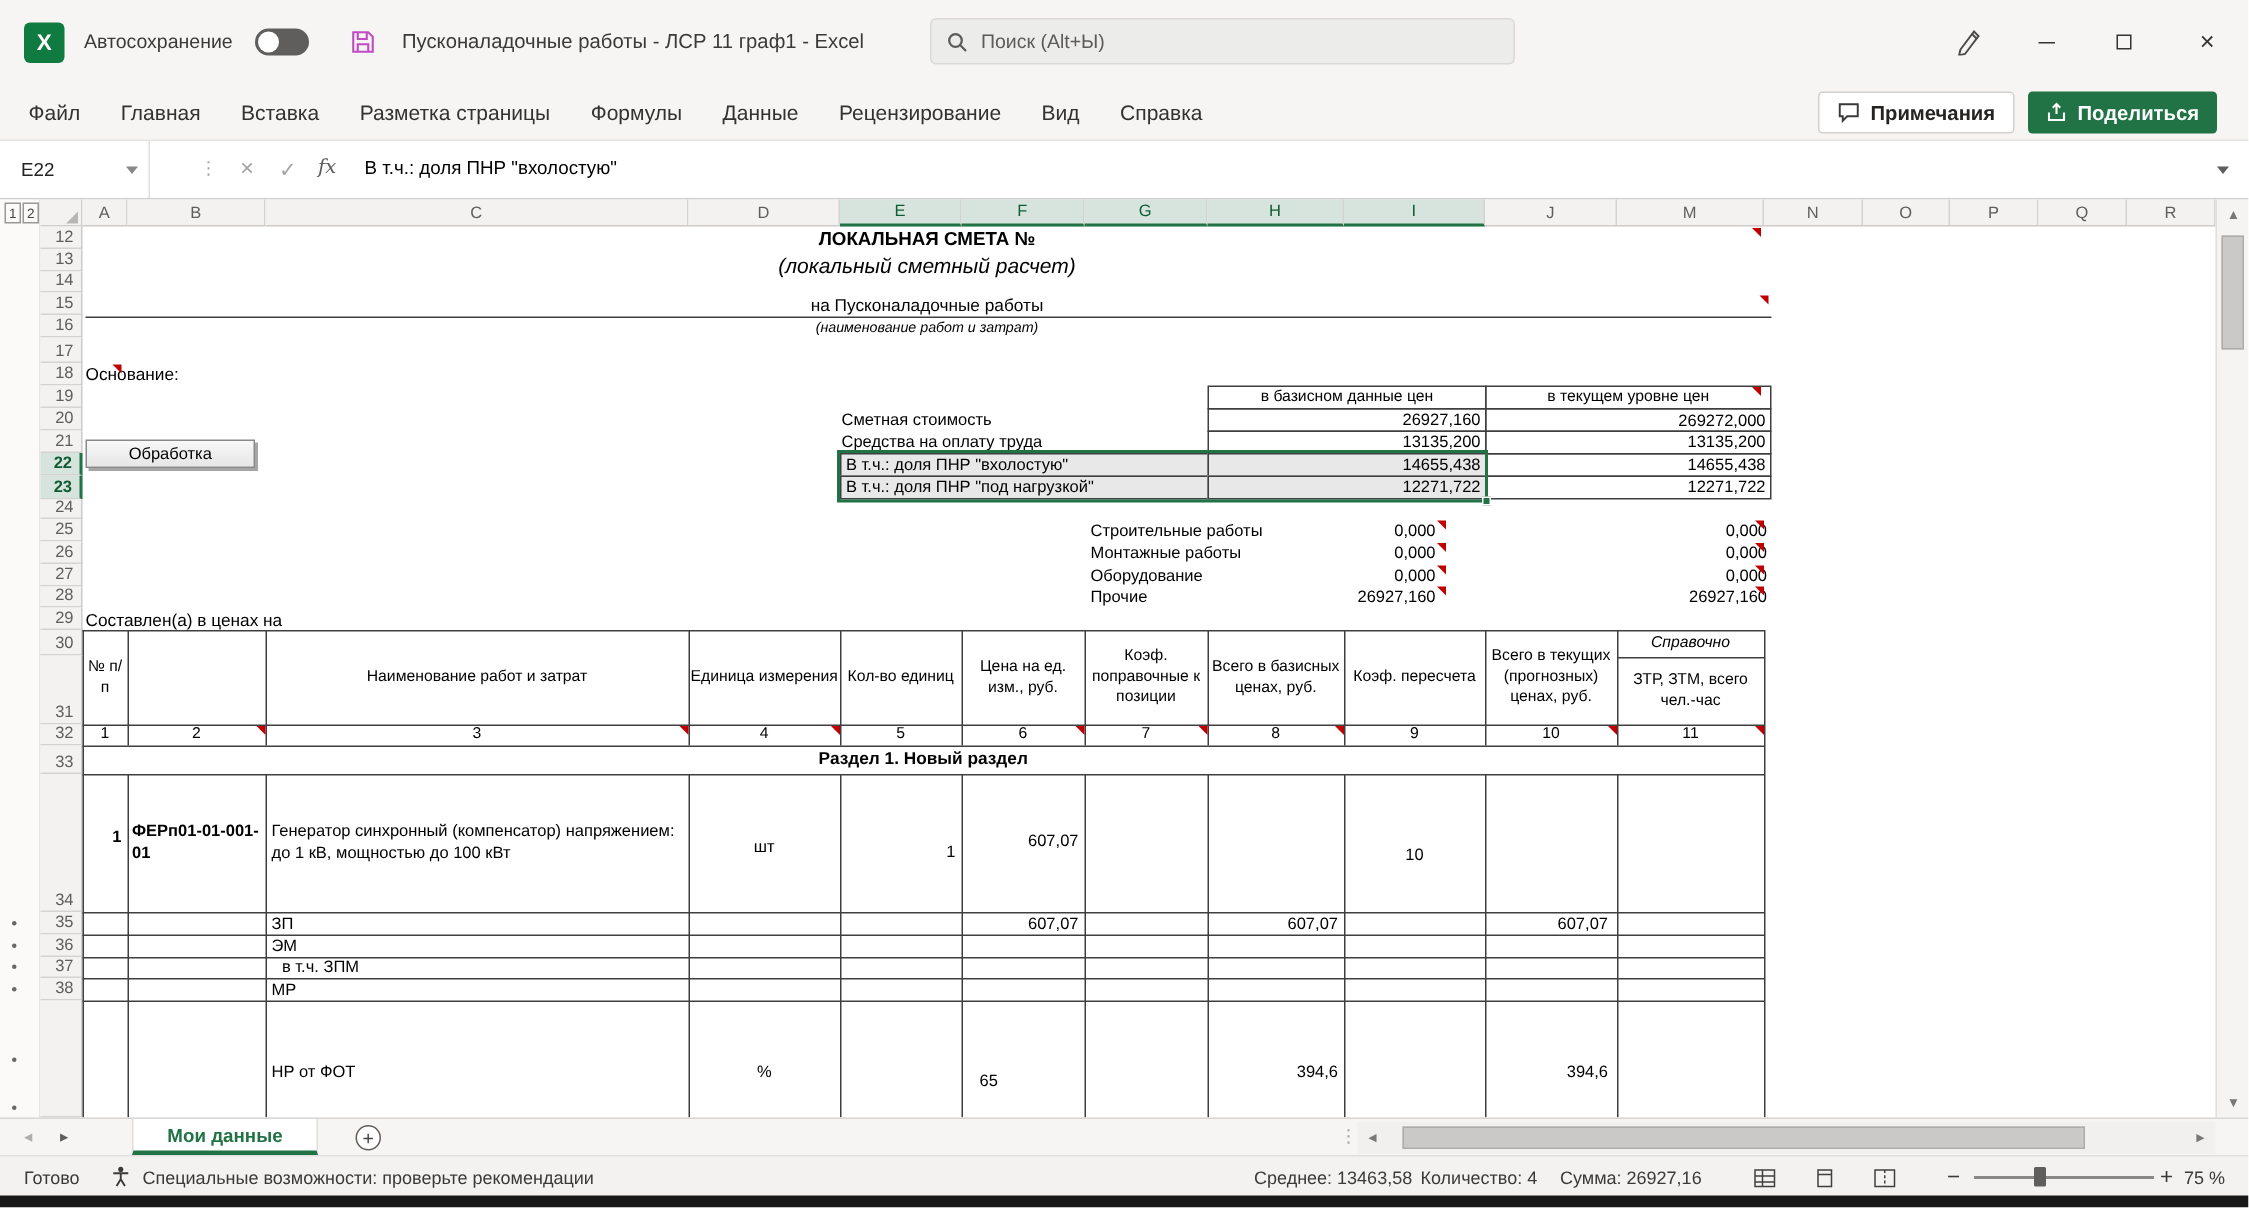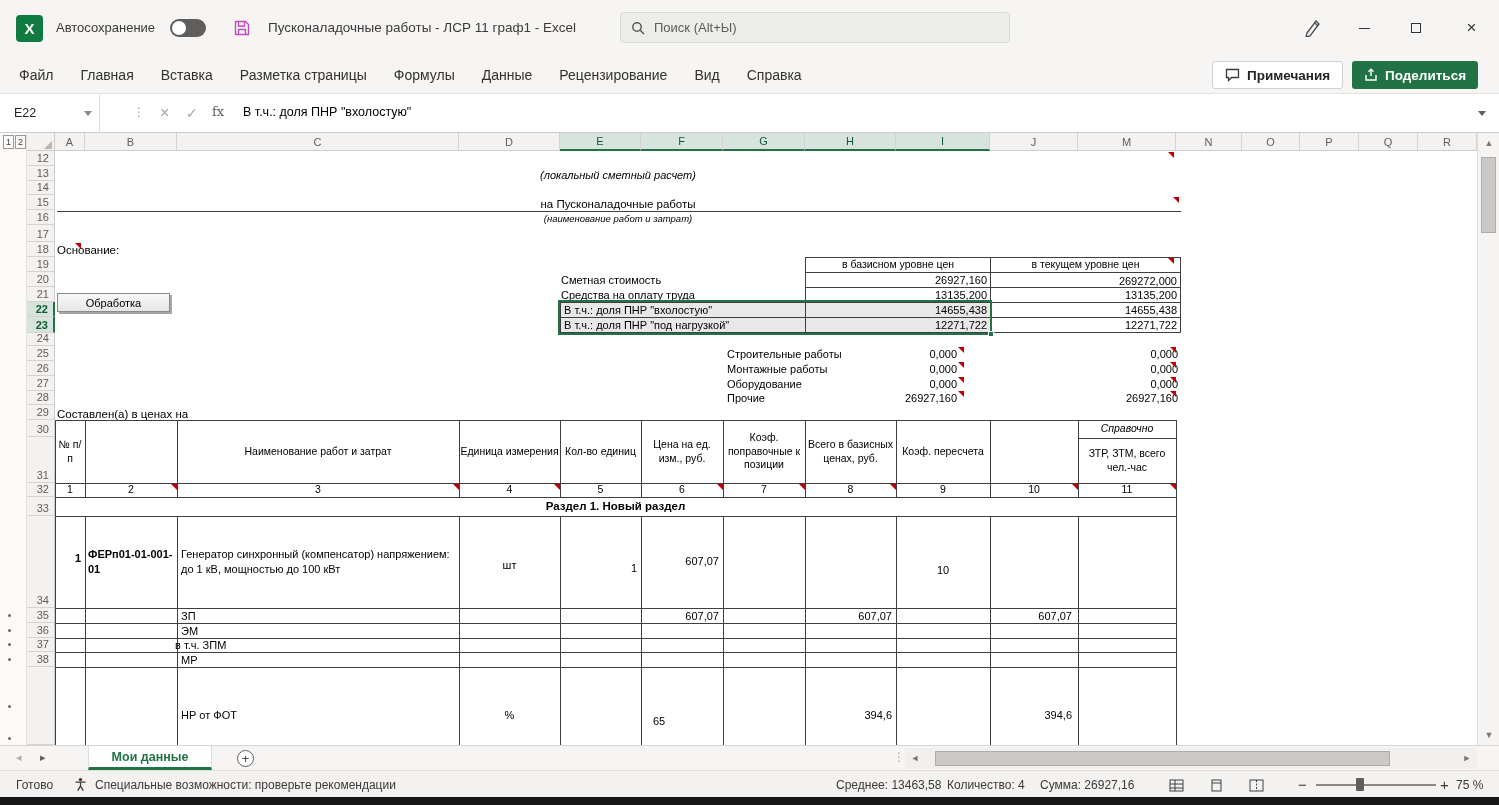--- a/index.html
+++ b/index.html
@@ -17,21 +17,21 @@
 .winbtn{width:48px;height:56px;display:flex;align-items:center;justify-content:center;color:#333}
 .ribbon{background:#f6f5f3;border-bottom:1px solid #e5e3e1}
 .rtabs{display:flex;gap:27px;padding-left:19px;align-items:center;height:100%;font-size:14px;color:#33322f}
 .btnlike{height:28px;display:flex;align-items:center;gap:7px;padding:0 12px;font-size:13.5px;font-weight:bold;border-radius:3px}
 .combtn{border:1px solid #d3d1cf;background:#fff;color:#252423}
 .sharebtn{background:#217346;color:#fff}
 .fbar{background:#fff;border-bottom:1px solid #cfcdcb}
 .namebox{position:absolute;left:0;top:0;width:100px;height:100%;border-right:1px solid #e1dfdd;display:flex;align-items:center;padding-left:14px;font-size:12.5px;color:#242322}
 .tri-d{width:0;height:0;border-left:4px solid transparent;border-right:4px solid transparent;border-top:5px solid #8a8886}
 .fbtn{position:absolute;color:#a6a4a2;font-size:14px}
-.fx{position:absolute;font-family:"DejaVu Serif",serif;color:#5f5d5b;font-size:13px}
+.fx{position:absolute;font-family:"DejaVu Serif",serif;font-style:italic;color:#5f5d5b;font-size:13px}
 .ftext{position:absolute;font-size:12.5px;color:#000;white-space:nowrap}
 
 .colh{position:absolute;top:133px;height:18px;background:#f3f2f1;border-right:1px solid #d5d3d1;border-bottom:1px solid #cfcdcb;display:flex;align-items:center;justify-content:center;font-size:11px;color:#605e5c}
 .colh.sel{background:#d7e4dd;border-bottom:2px solid #217346;color:#0e5c33}
 .rowh{position:absolute;left:27px;width:28px;background:#f3f2f1;border-right:1px solid #cfcdcb;border-bottom:1px solid #d5d3d1;display:flex;align-items:flex-end;justify-content:flex-end;padding:0 5px 1px 0;font-size:11px;color:#605e5c}
 .rowh.sel{background:#d7e4dd;border-right:2px solid #217346;color:#0e5c33;font-weight:bold}
 .olbtn{position:absolute;width:11px;height:14px;border:1px solid #9a9896;background:#fbfaf9;font-size:9px;color:#444;display:flex;align-items:center;justify-content:center}
 
 .cell{position:absolute;font-size:11px;white-space:nowrap;color:#000}
 .c-c{text-align:center}
@@ -191,30 +191,31 @@
   <div class="rowh" style="top:652px;height:15px">38</div>
   <div class="rowh" style="top:667px;height:78px"></div>
 
   <div class="odot" style="left:8px;top:614px"></div>
   <div class="odot" style="left:8px;top:629px"></div>
   <div class="odot" style="left:8px;top:643px"></div>
   <div class="odot" style="left:8px;top:658px"></div>
   <div class="odot" style="left:8px;top:705px"></div>
   <div class="odot" style="left:8px;top:737px"></div>
 
-  <div class="cell c-c" style="left:55px;top:169px;width:1126px;font-style:italic;font-size:11px">(локальный сметный расчет)</div>
+  <div class="cell c-c" style="left:55px;top:152px;width:1126px;font-weight:bold;font-size:12.5px">ЛОКАЛЬНАЯ СМЕТА №</div>
+  <div class="cell c-c" style="left:55px;top:169px;width:1126px;font-style:italic;font-size:14px">(локальный сметный расчет)</div>
   <div class="cell c-c" style="left:55px;top:198px;width:1126px;font-size:11.5px">на Пусконаладочные работы</div>
   <div class="hl" style="left:57px;top:211px;width:1124px"></div>
   <div class="cell c-c" style="left:55px;top:213px;width:1126px;font-style:italic;font-size:9.5px">(наименование работ и затрат)</div>
   <div class="cell" style="left:57px;top:244px;font-size:11.5px">Основание:</div>
   <div class="cmark" style="left:75px;top:243px"></div>
 
   <div class="prbtn" style="left:57px;top:293px;width:113px;height:19px">Обработка</div>
 
-  <div class="th box" style="left:805px;top:257px;width:186px;height:16px">в базисном уровне цен</div>
+  <div class="th box" style="left:805px;top:257px;width:186px;height:16px">в базисном данные цен</div>
   <div class="th box" style="left:990px;top:257px;width:191px;height:16px">в текущем уровне цен</div>
   <div class="cmark" style="left:1168px;top:258px"></div>
 
   <div class="cell" style="left:561px;top:274px">Сметная стоимость</div>
   <div class="cell" style="left:561px;top:289px">Средства на оплату труда</div>
   <div class="box" style="left:560px;top:302px;width:246px;height:16px;background:#e9e8e8;padding:1px 0 0 3px">В т.ч.: доля ПНР "вхолостую"</div>
   <div class="box" style="left:560px;top:317px;width:246px;height:16px;background:#e9e8e8;padding:1px 0 0 3px">В т.ч.: доля ПНР "под нагрузкой"</div>
 
   <div class="box c-r" style="left:805px;top:272px;width:186px;height:16px;padding:1px 3px 0 0">26927,160</div>
   <div class="box c-r" style="left:805px;top:287px;width:186px;height:16px;padding:1px 3px 0 0">13135,200</div>
@@ -288,20 +289,21 @@
   <div class="vl" style="left:1078px;top:516px;height:229px"></div>
 
   <div class="th" style="left:55px;top:420px;width:30px;height:63px">№ п/п</div>
   <div class="th" style="left:177px;top:420px;width:282px;height:63px">Наименование работ и затрат</div>
   <div class="th" style="left:459px;top:420px;width:101px;height:63px">Единица измерения</div>
   <div class="th" style="left:560px;top:420px;width:81px;height:63px">Кол-во единиц</div>
   <div class="th" style="left:641px;top:420px;width:82px;height:63px">Цена на ед. изм., руб.</div>
   <div class="th" style="left:805px;top:420px;width:91px;height:63px">Всего в базисных ценах, руб.</div>
   <div class="th" style="left:723px;top:420px;width:82px;height:63px">Коэф. поправочные к позиции</div>
   <div class="th" style="left:896px;top:420px;width:94px;height:63px">Коэф. пересчета</div>
+  <div class="th" style="left:990px;top:420px;width:88px;height:63px">Всего в текущих (прогнозных) ценах, руб.</div>
   <div class="th" style="left:1078px;top:420px;width:98px;height:18px;font-style:italic">Справочно</div>
   <div class="th" style="left:1078px;top:438px;width:98px;height:45px">ЗТР, ЗТМ, всего чел.-час</div>
 
   <div class="th" style="left:55px;top:483px;width:30px;height:14px">1</div>
   <div class="th" style="left:85px;top:483px;width:92px;height:14px">2</div>
   <div class="th" style="left:177px;top:483px;width:282px;height:14px">3</div>
   <div class="th" style="left:459px;top:483px;width:101px;height:14px">4</div>
   <div class="th" style="left:560px;top:483px;width:81px;height:14px">5</div>
   <div class="th" style="left:641px;top:483px;width:82px;height:14px">6</div>
   <div class="th" style="left:723px;top:483px;width:82px;height:14px">7</div>
@@ -326,21 +328,21 @@
   <div class="cell c-c" style="left:459px;top:559px;width:101px">шт</div>
   <div class="cell c-r" style="left:560px;top:562px;width:77px">1</div>
   <div class="cell c-r" style="left:641px;top:555px;width:78px">607,07</div>
   <div class="cell c-c" style="left:896px;top:564px;width:94px">10</div>
 
   <div class="cell" style="left:181px;top:610px">ЗП</div>
   <div class="cell c-r" style="left:641px;top:610px;width:78px">607,07</div>
   <div class="cell c-r" style="left:805px;top:610px;width:87px">607,07</div>
   <div class="cell c-r" style="left:990px;top:610px;width:82px">607,07</div>
   <div class="cell" style="left:181px;top:625px">ЭМ</div>
-  <div class="cell" style="left:175px;top:639px">в т.ч. ЗПМ</div>
+  <div class="cell" style="left:188px;top:639px">в т.ч. ЗПМ</div>
   <div class="cell" style="left:181px;top:654px">МР</div>
 
   <div class="cell" style="left:181px;top:709px">НР от ФОТ</div>
   <div class="cell c-c" style="left:459px;top:709px;width:101px">%</div>
   <div class="cell" style="left:653px;top:715px">65</div>
   <div class="cell c-r" style="left:805px;top:709px;width:87px">394,6</div>
   <div class="cell c-r" style="left:990px;top:709px;width:82px">394,6</div>
 
   <div class="abs vscroll" style="left:1477px;top:133px;width:22px;height:612px">
     <div class="sarrow" style="left:0;top:2px;width:22px;height:16px">▲</div>

